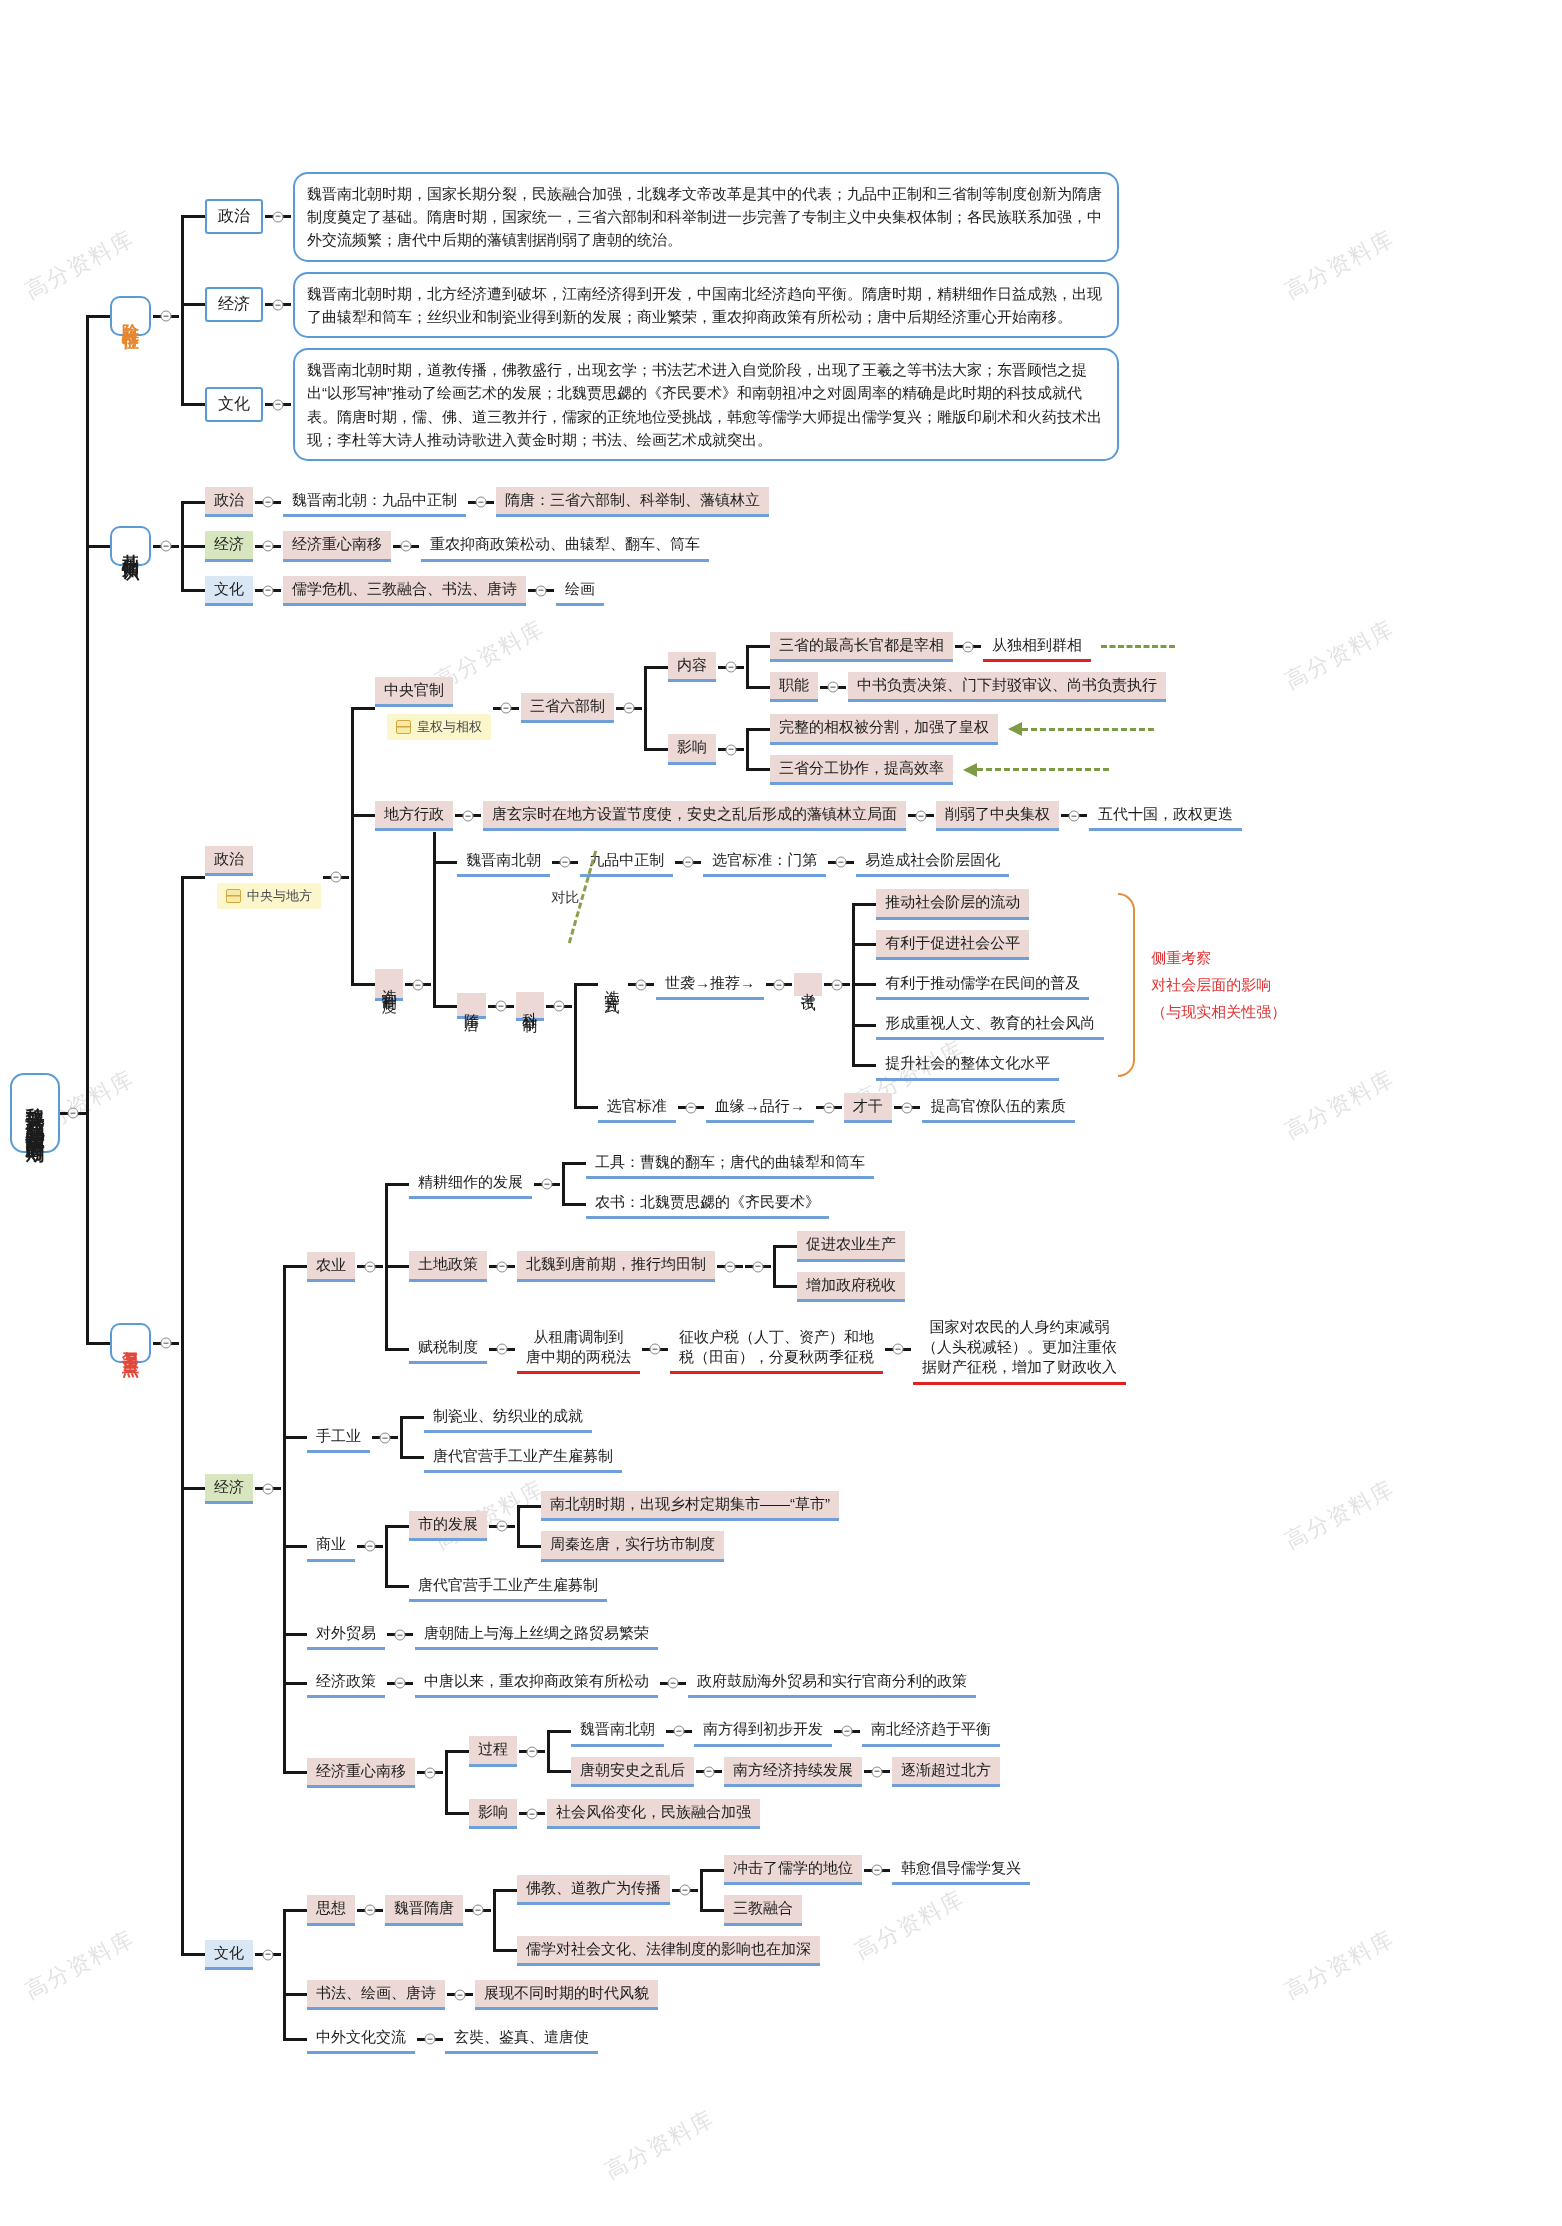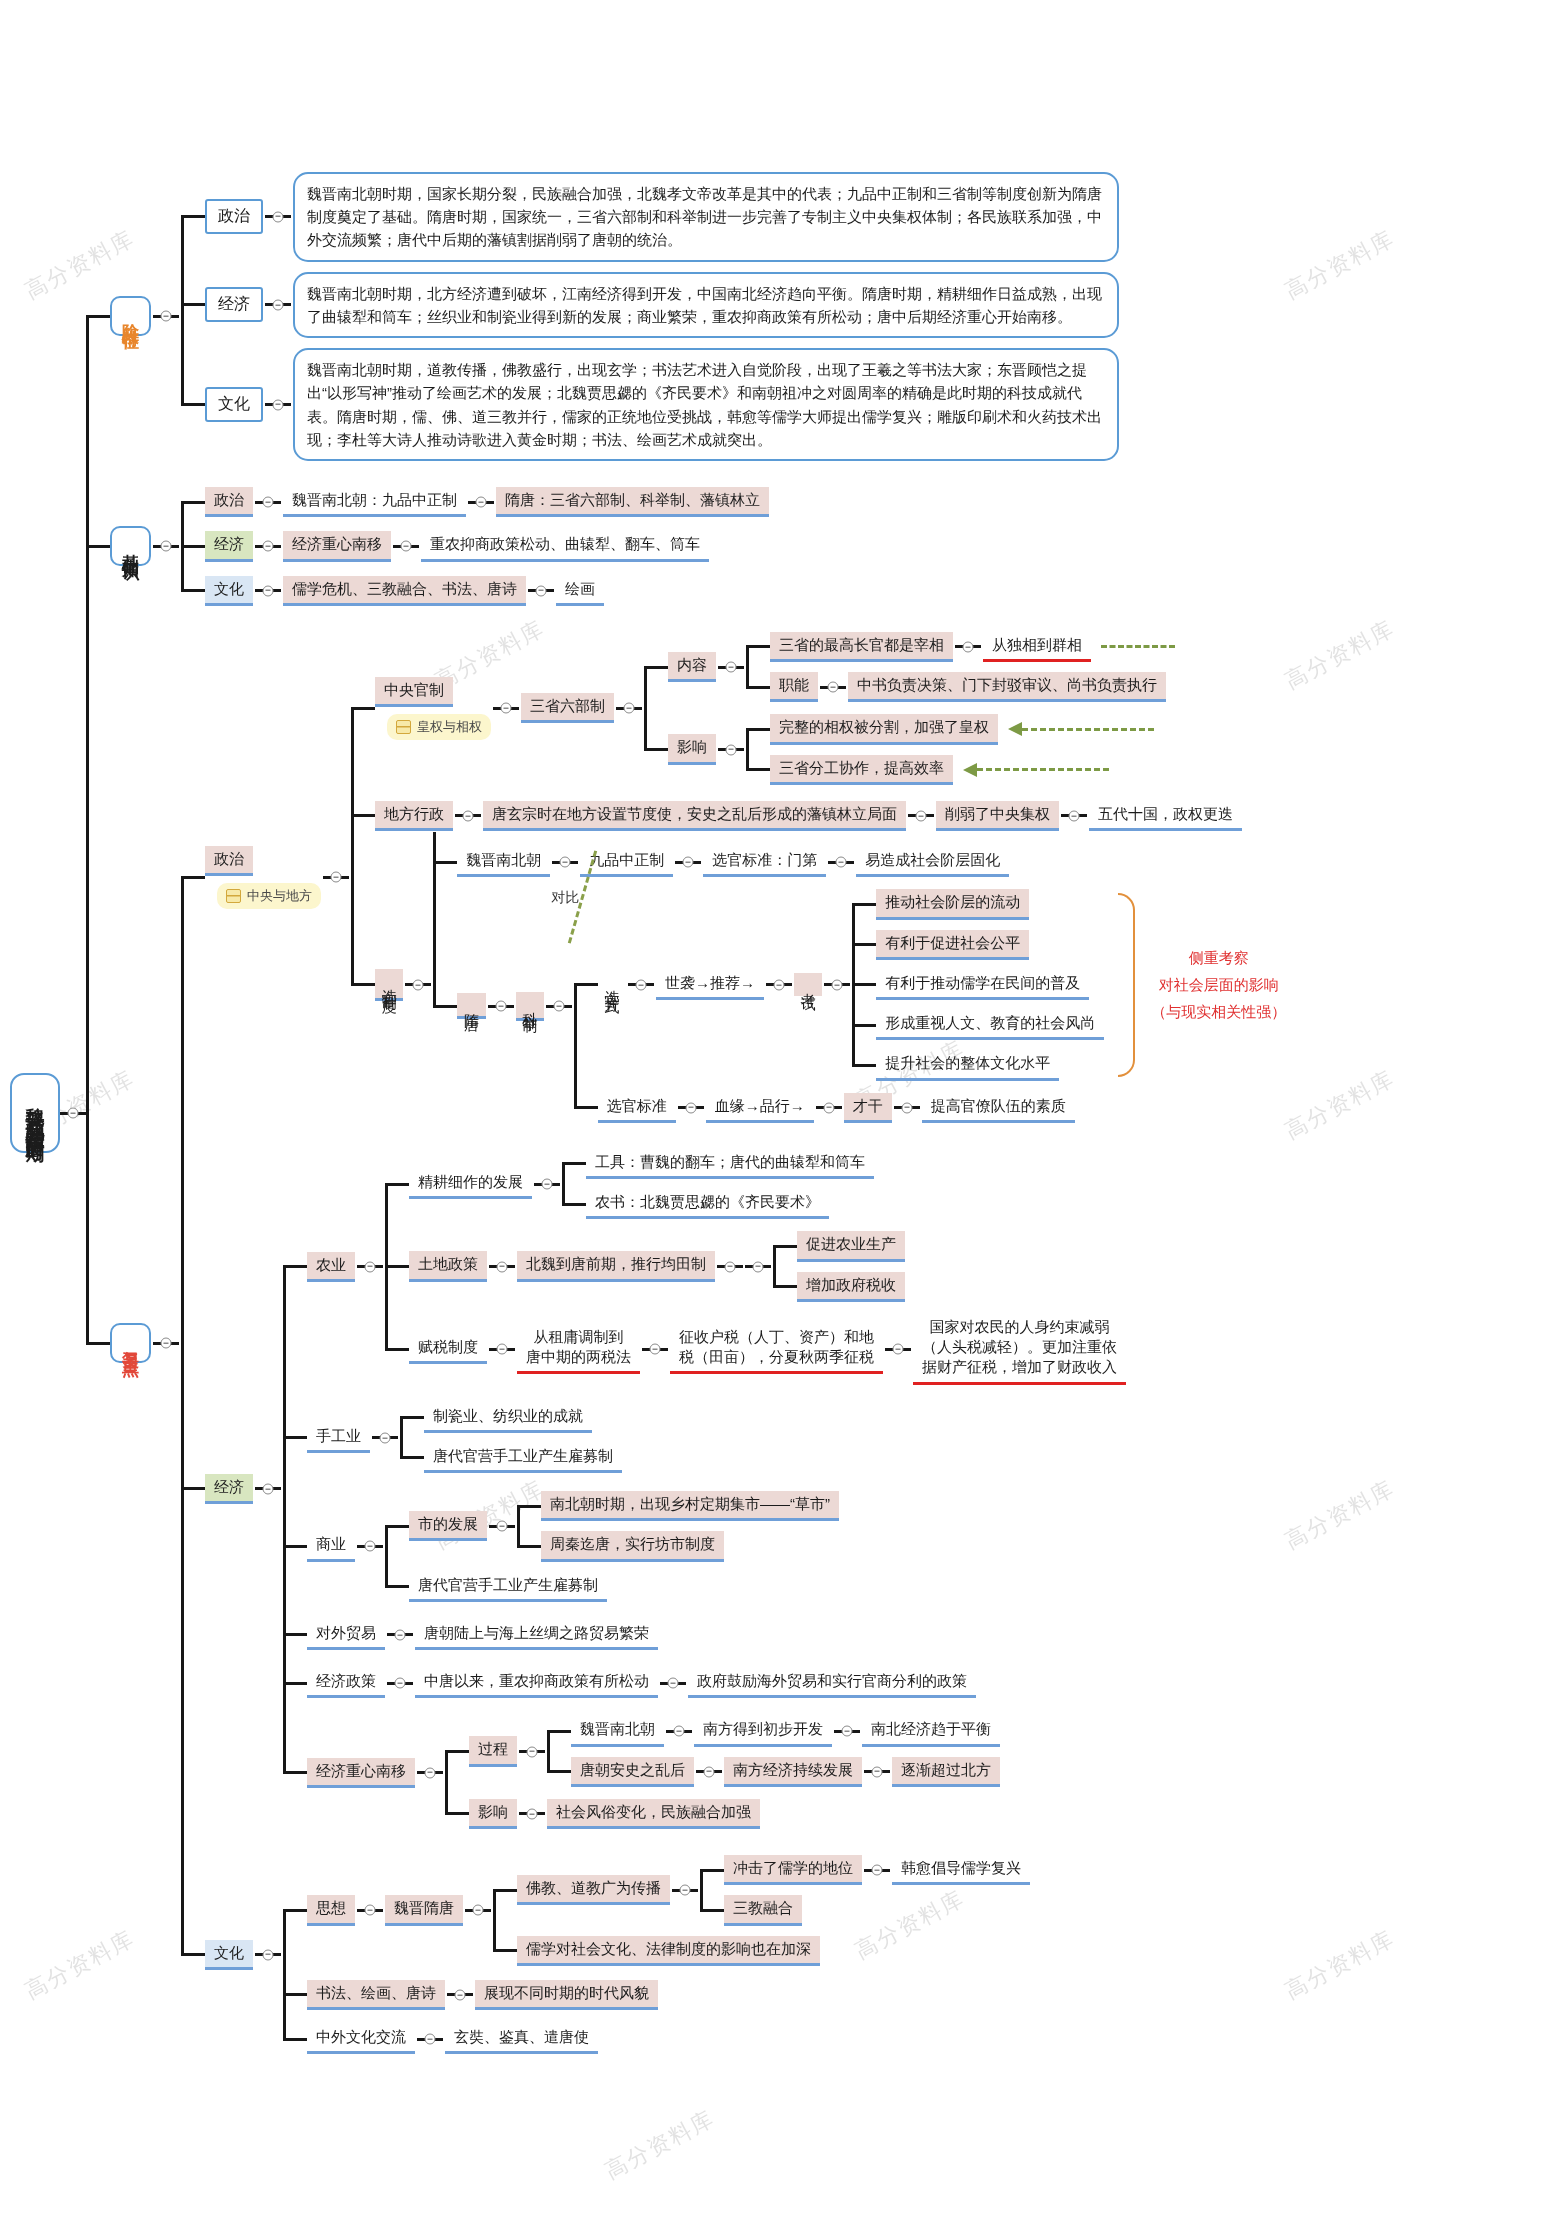--- a/index.html
+++ b/index.html
@@ -37,33 +37,33 @@
   .kid{position:relative;padding-left:24px;display:flex;align-items:center;gap:2px}
   .kid::before{content:"";position:absolute;left:0;top:50%;width:24px;height:3px;margin-top:-1.5px;background:#171717}
   .kid::after{content:"";position:absolute;left:0;width:3px;background:#171717;top:-15px;bottom:-15px}
   .kid:first-child::after{top:50%}
   .kid:last-child::after{bottom:50%}
   .kid:first-child:last-child::after{display:none}
   
   .g10{gap:10px}.g12{gap:12px}.g14{gap:14px}.g16{gap:16px}.g18{gap:18px}.g26{gap:26px}
   
   .vstack{display:flex;flex-direction:column;align-items:flex-start}
-  .note{display:flex;align-items:center;gap:6px;background:#fcf6cd;border-radius:10px;
+  .note{display:flex;align-items:center;gap:6px;background:#fcf6cd;border-radius:2px;
      padding:4px 9px;font-size:13px;color:#4a4a4a;margin:7px 0 0 12px;white-space:nowrap}
   .nicon{width:13px;height:12px;border:1.5px solid #d3a83c;border-radius:2px;background:#f7e9a8;
      background-image:linear-gradient(#d3a83c,#d3a83c);background-size:13px 1.5px;
      background-position:center;background-repeat:no-repeat;flex:none}
   .garrow{display:flex;align-items:center;margin-left:8px}
   .garrow .tri{width:0;height:0;border-top:7px solid transparent;border-bottom:7px solid transparent;
      border-right:14px solid #7d9a45}
   .garrow .dsh{width:132px;border-top:3px dashed #7d9a45}
   .gtail{width:74px;border-top:3px dashed #7d9a45;margin-left:8px}
   .brace{width:15px;align-self:stretch;border:2.5px solid #e2903c;border-left:none;
      border-radius:0 18px 18px 0;margin:4px 4px 4px 12px;flex:none}
-  .rednote{color:#e03030;font-size:15px;line-height:1.8;white-space:pre-line;text-align:center;margin-left:10px}
+  .rednote{color:#e03030;font-size:15px;line-height:1.8;white-space:pre-line;margin-left:10px}
   .selwrap{position:relative}
   .duibi{position:absolute;left:118px;top:42px;font-size:14px;color:#333;z-index:2}
   .duibi::after{content:"";position:absolute;left:30px;top:-40px;height:96px;
      border-left:3px dashed #8aa04a;transform:rotate(16deg)}
   .wm{position:absolute;color:rgba(160,160,160,.30);font-size:22px;transform:rotate(-28deg);
      white-space:nowrap;pointer-events:none;letter-spacing:2px}
 </style>
 </head>
 <body>
 

